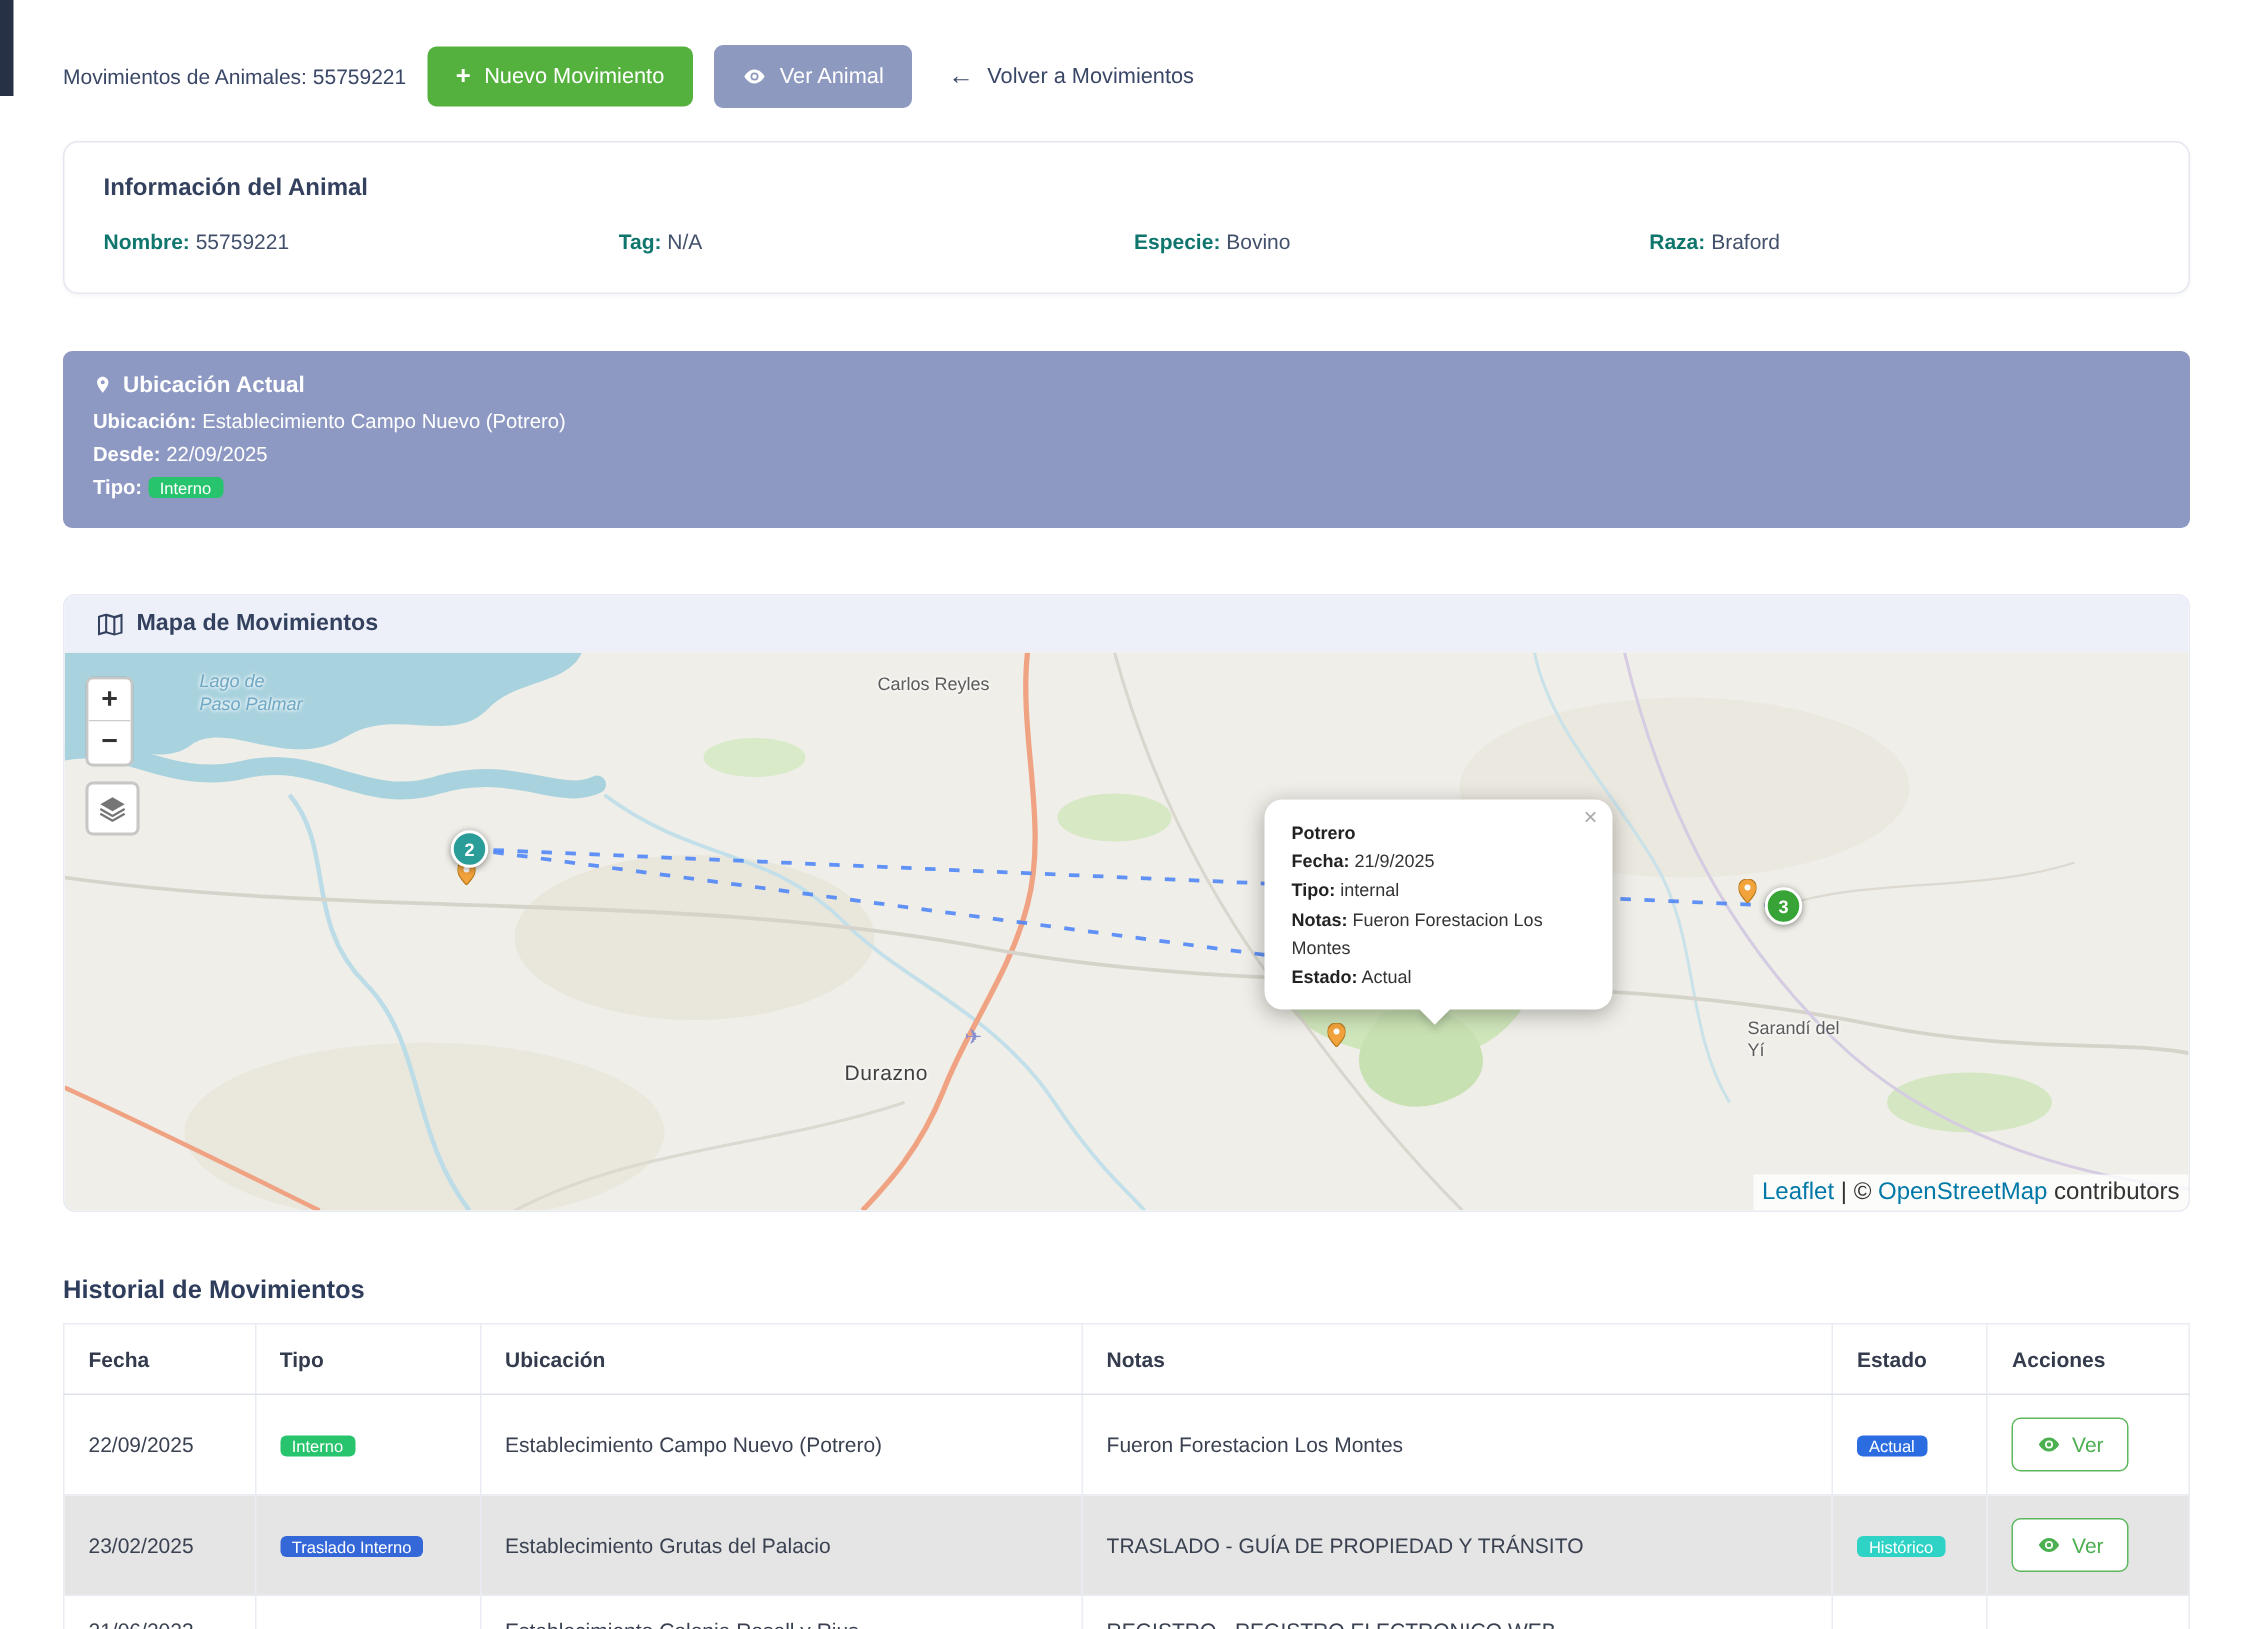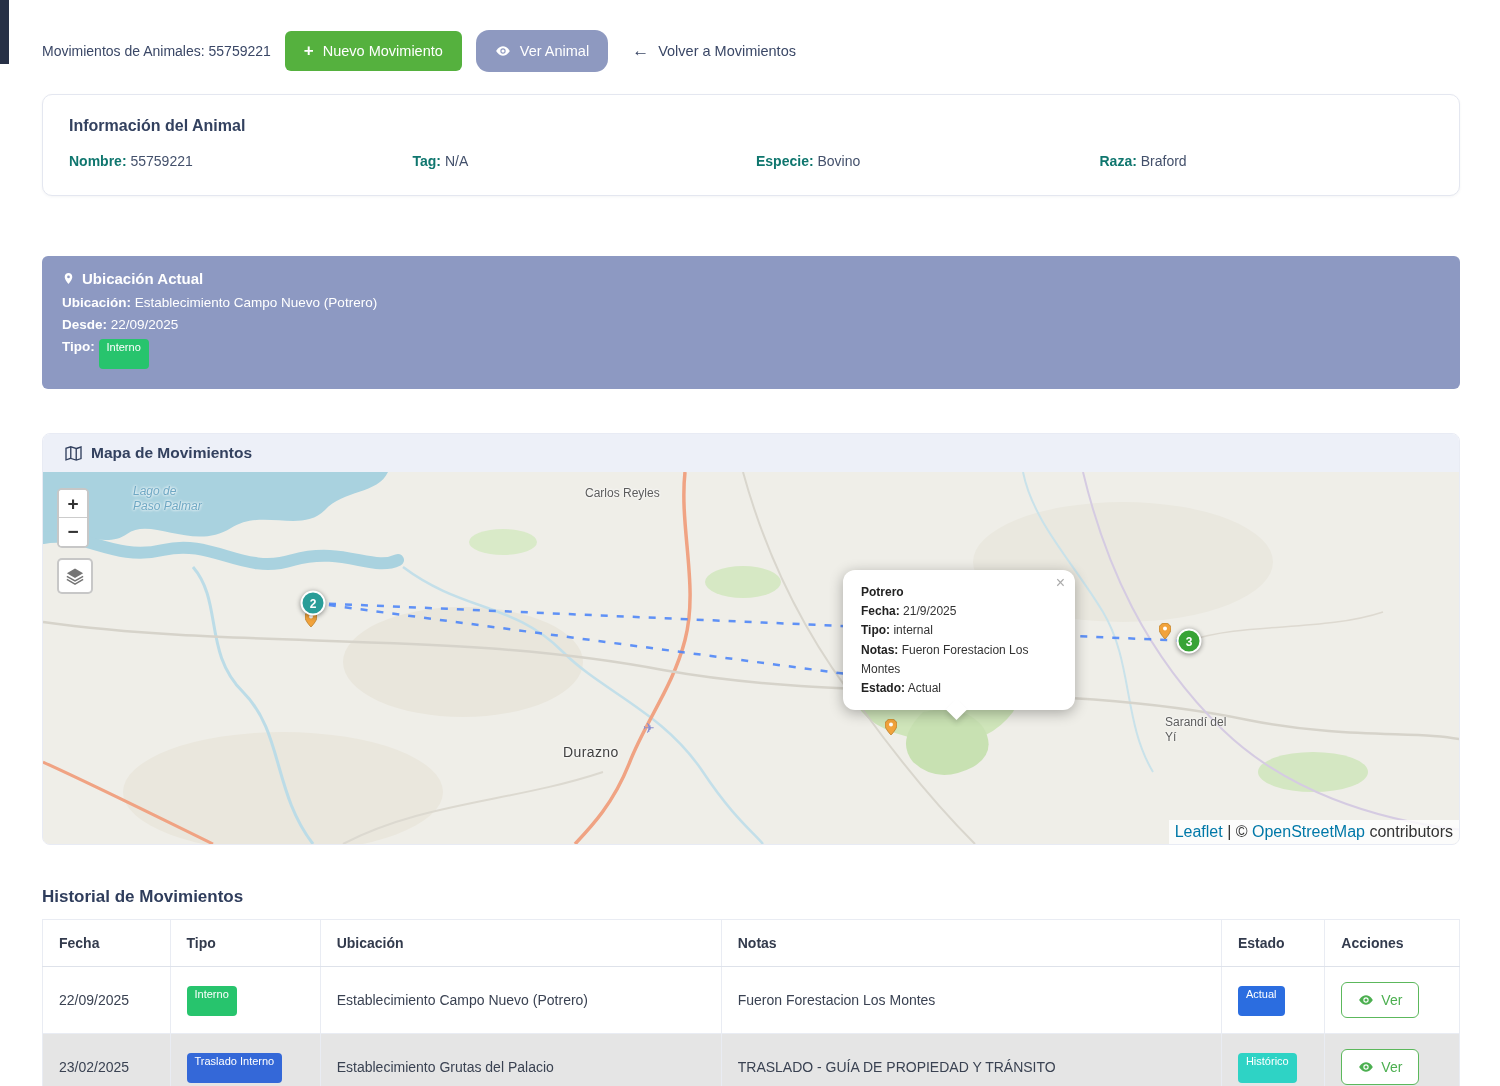--- a/index.html
+++ b/index.html
@@ -8,41 +8,41 @@
   .edge-strip { position:absolute; left:0; top:0; width:9px; height:64px; background:#273146; }
   .page { max-width:1500px; margin:0 auto; padding:30px 40px 30px 42px; }
 
   
   .topbar { display:flex; align-items:center; gap:14px; margin-bottom:22px; }
   .topbar-title { font-size:14px; color:#3a4766; white-space:nowrap; }
   .btn { display:inline-flex; align-items:center; gap:9px; border:none; border-radius:6px;
          padding:13px 19px; font-size:14.5px; color:#fff; cursor:pointer;
          font-family:inherit; line-height:1; }
   .btn-green { background:#55b13e; }
-  .btn-muted { background:#8e99c0;border-radius:13px; }
+  .btn-muted { background:#8e99c0; }
   .plus-glyph { font-size:17px; font-weight:bold; line-height:0.8; }
   .back-link { display:inline-flex; align-items:center; gap:9px; color:#3a4766; font-size:14.5px;
                text-decoration:none; margin-left:10px; cursor:pointer; }
   .back-arrow { font-size:17px; }
 
   
   .card { border:1px solid #e4e7f0; border-radius:10px; background:#fff;
           box-shadow:0 1px 3px rgba(40,50,80,.05); padding:22px 26px 26px; }
   .card-title { font-size:16px; font-weight:bold; color:#33415f; margin:0 0 18px 0; }
   .info-grid { display:grid; grid-template-columns:1fr 1fr 1fr 1fr; gap:10px; font-size:14px; }
   .info-field b { color:#0f766e; }
   .info-field span { color:#43506b; }
 
   
-  .loc-panel { margin-top:60px; background:#8d99c2; border-radius:6px; color:#fff;
+  .loc-panel { margin-top:38px; background:#8d99c2; border-radius:6px; color:#fff;
                padding:14px 20px 20px; }
   .loc-title { display:flex; align-items:center; gap:7px; font-size:15px; font-weight:bold; margin-bottom:8px; }
   .loc-line { font-size:13.5px; margin-top:7px; }
   .loc-line b { font-weight:bold; }
-  .badge { display:inline-block; color:#fff; font-size:11px; padding:3px 8px 16px; border-radius:4px; line-height:1; }
+  .badge { display:inline-block; color:#fff; font-size:11px; padding:3px 8px 0; border-radius:4px; line-height:1; }
   .badge-green { background:#27c46d; }
   .badge-blue { background:#2b6de0; }
   .badge-dblue { background:#3468d8; }
   .badge-teal { background:#2ed3c5; }
 
   
   .map-card { margin-top:44px; border:1px solid #e8ebf4; border-radius:8px; overflow:hidden; }
   .map-header { background:#edf0f8; padding:10px 22px; display:flex; align-items:center; gap:9px;
                 font-size:15.5px; font-weight:bold; color:#33415f; }
   .map-body { position:relative; height:372px; background:#efeee8; overflow:hidden; }

